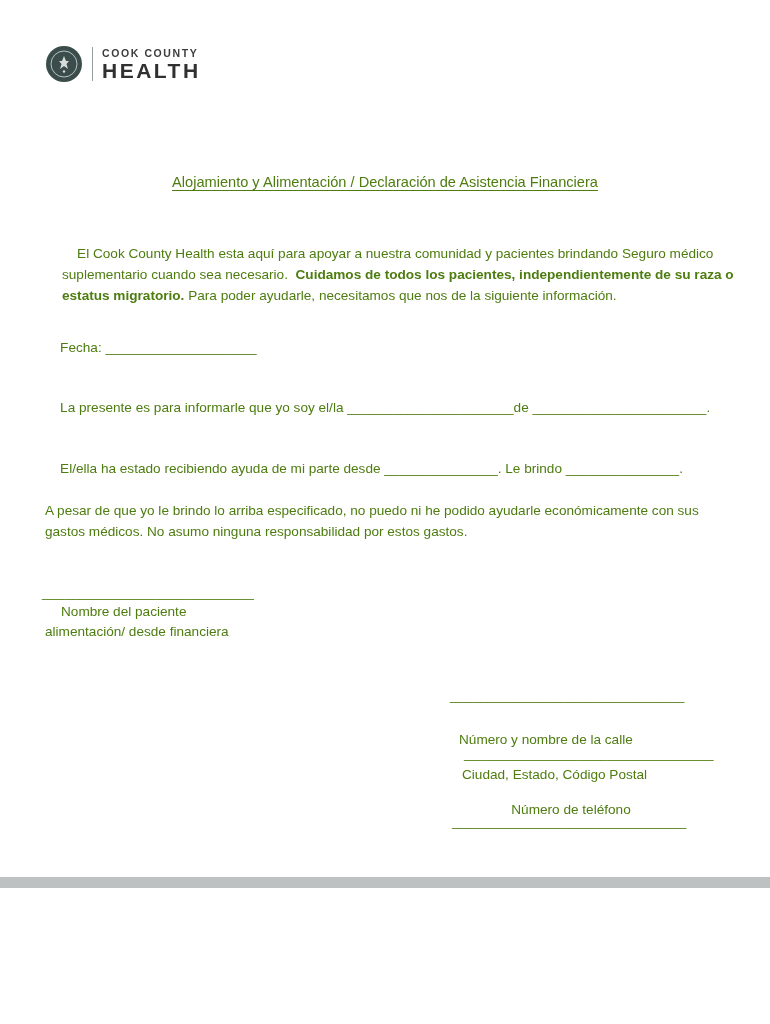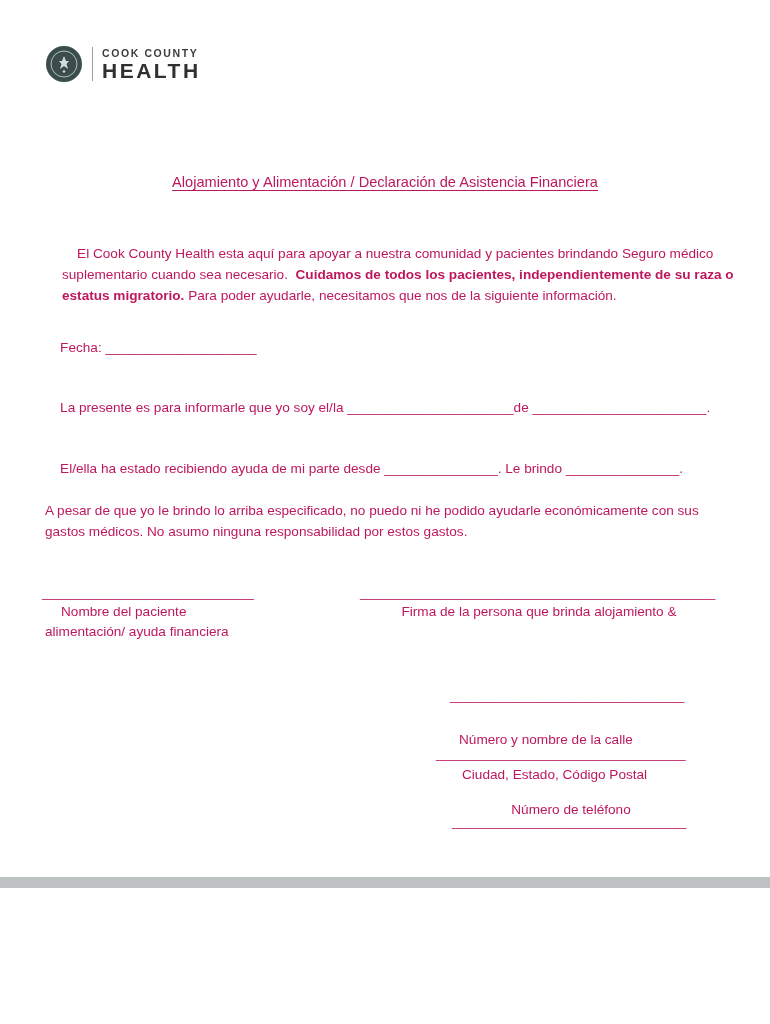--- a/index.html
+++ b/index.html
@@ -9,21 +9,21 @@
     background:#ffffff;
     font-family:"Liberation Sans", "DejaVu Sans", sans-serif;
     color:#1f1f1f;
     overflow:hidden;
   }
   .abs { position:absolute; }
   .txt {
     font-size:13.6px;
     line-height:21px;
     white-space:pre-wrap;
-    color:#be185d;
+    color:#4d7c0f;
   }
   .bold { font-weight:bold; }
   .title {
     left:0; right:0; top:172px;
     text-align:center;
     font-size:14.6px;
     text-decoration:underline;
     text-underline-offset:3px;
   }
   
@@ -82,30 +82,28 @@
   </div>
 
   <div class="abs txt" style="left:45px; top:437px; width:725px;">
     <span>El/ella ha estado recibiendo ayuda de mi parte desde </span><span class="blank">_______________</span><span>. Le brindo </span><span class="blank">_______________</span><span>.</span>
   </div>
 
   <div class="abs txt" style="left:45px; top:500px; width:725px;">A pesar de que yo le brindo lo arriba especificado, no puedo ni he podido ayudarle económicamente con sus
 gastos médicos. No asumo ninguna responsabilidad por estos gastos.</div>
 
   <div class="abs txt blank" style="left:42px; top:582px;">____________________________</div>
-  <div class="abs txt blank" style="left:360px; top:582px;">_______________________________________________</div>
 
   <div class="abs txt" style="left:53px; top:601px;margin-left:8px;">Nombre del paciente</div>
-  <div class="abs txt" style="left:45px; top:621px;">alimentación/ ayuda financiera</div>
-  <div class="abs txt center" style="left:360px; top:601px; width:358px;">Firma de la persona que brinda alojamiento &amp;</div>
+  <div class="abs txt" style="left:45px; top:621px;">alimentación/ desde financiera</div>
 
   <div class="abs txt blank" style="left:450px; top:685px;">_______________________________</div>
   <div class="abs txt" style="left:459px; top:707px;margin-top:22px;">Número y nombre de la calle</div>
 
-  <div class="abs txt blank" style="left:436px; top:743px;">_________________________________</div>
+  <div class="abs txt blank" style="left:464px; top:743px;">_________________________________</div>
   <div class="abs txt" style="left:462px; top:764px;">Ciudad, Estado, Código Postal</div>
 
   <div class="abs txt blank" style="left:452px; top:811px;">_______________________________</div>
   <div class="abs txt center" style="left:452px; top:799px; width:238px;">Número de teléfono</div>
 
   <div class="abs bottom-strip"></div>
 
 </div>
 
 </body></html>

